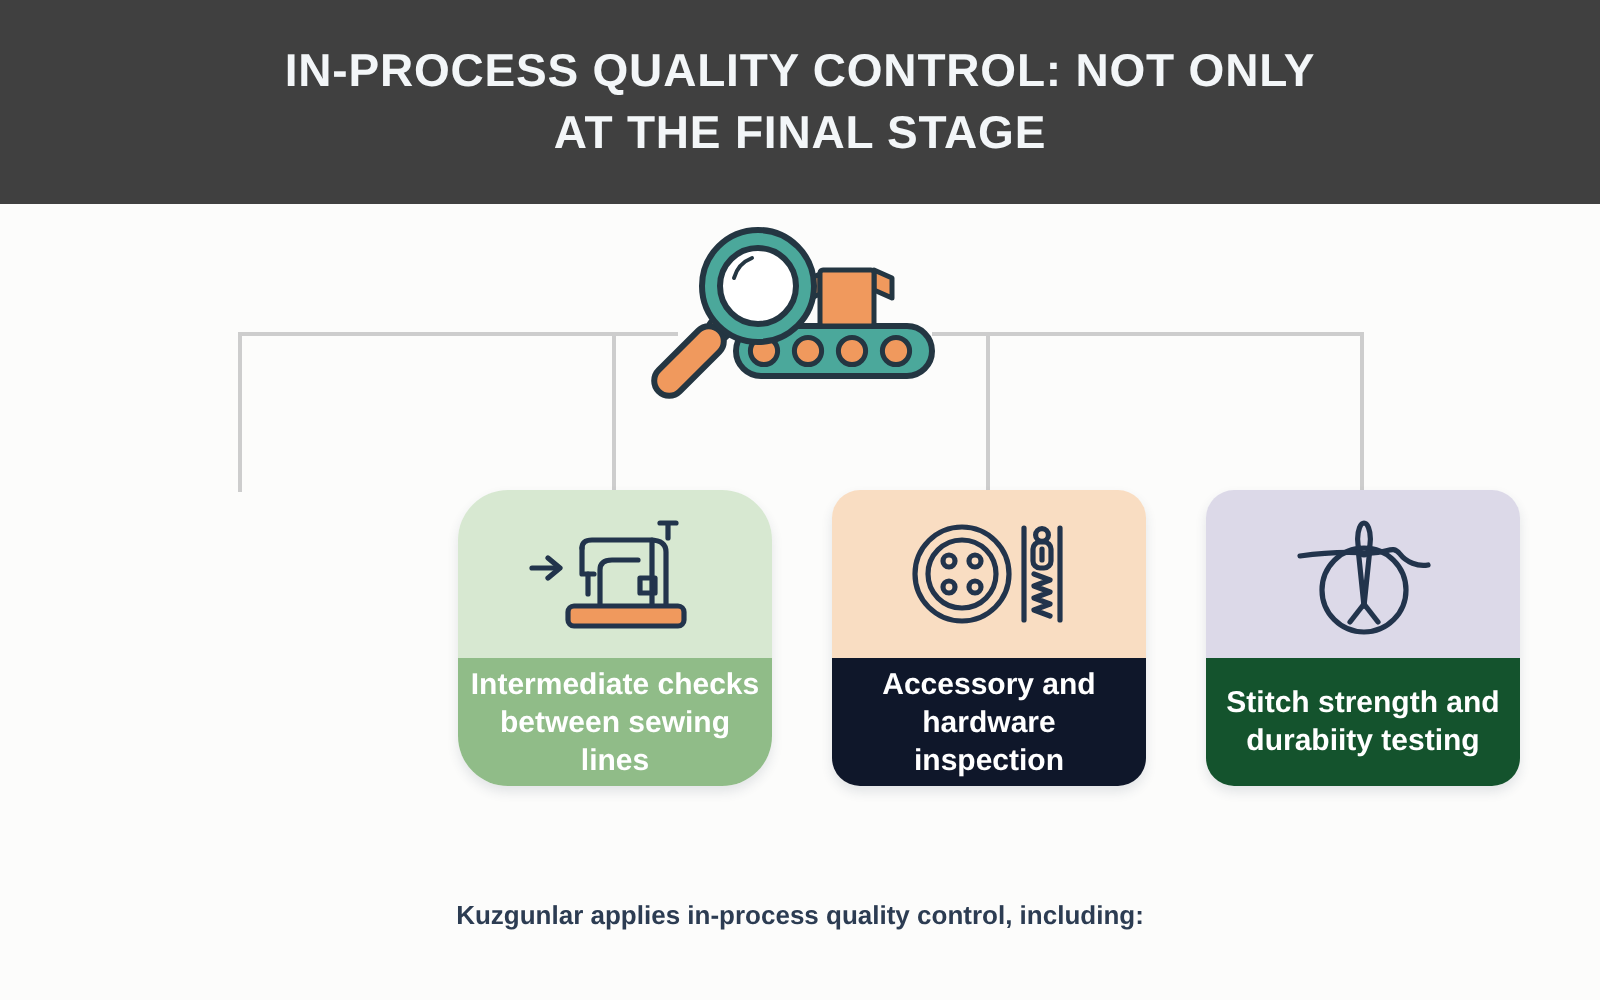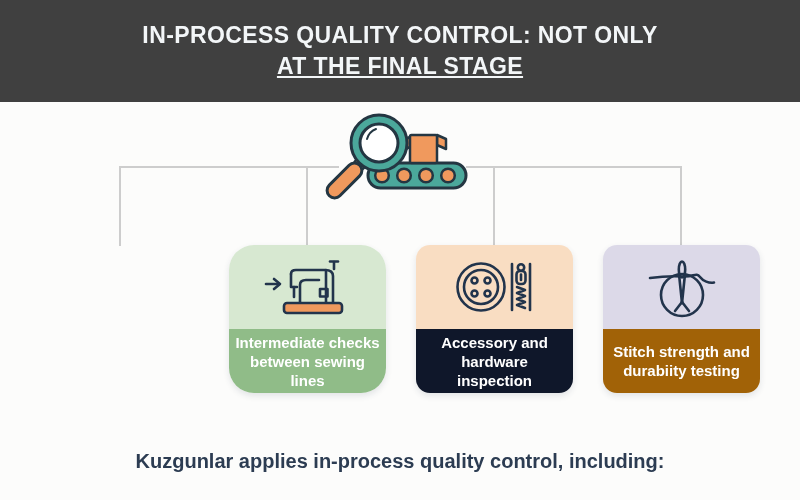--- a/index.html
+++ b/index.html
@@ -23,30 +23,30 @@
   
   .card{position:absolute;top:245px;width:157px;height:148px;border-radius:14px;
     overflow:hidden;box-shadow:0 3px 6px rgba(40,60,80,.12);}
   .card-top{height:84px;display:flex;align-items:center;justify-content:center;}
   .card-bottom{height:64px;display:flex;align-items:center;justify-content:center;
     padding:0 6px;box-sizing:border-box;}
   .card-label{color:#ffffff;font-size:15px;font-weight:bold;line-height:19px;text-align:center;}
 
   
   .footer{position:absolute;left:0;top:450px;width:800px;text-align:center;
-    font-size:20px;font-weight:bold;}
+    font-size:13px;font-weight:bold;}
 </style>
 </head>
 <body>
 
 <div class="canvas" style="background: rgb(252, 252, 251);">
 
   <div class="header" style="background: #404040;">
     <div class="line" style="color: rgb(243, 246, 248);">IN-PROCESS QUALITY CONTROL: NOT ONLY</div>
-    <div class="line" style="color: rgb(243, 246, 248); text-decoration: underline;">AT THE FINAL STAGE</div>
+    <div class="line" style="color: rgb(243, 246, 248);">AT THE FINAL STAGE</div>
   </div>
 
   <div class="h-line" style="left: 119px; width: 220px; background: rgb(205, 205, 205);"></div>
   <div class="h-line" style="left: 466px; width: 216px; background: rgb(205, 205, 205);"></div>
   <div class="v-line" style="left: 119px; background: rgb(205, 205, 205);"></div>
   <div class="v-line" style="left: 306px; background: rgb(205, 205, 205);"></div>
   <div class="v-line" style="left: 493px; background: rgb(205, 205, 205);"></div>
   <div class="v-line" style="left: 680px; background: rgb(205, 205, 205);"></div>
 
   <svg class="illustration" width="152" height="112" viewBox="0 0 152 112">
@@ -114,20 +114,20 @@
       <svg width="76" height="68" viewBox="0 0 76 68" fill="none" stroke="currentColor" stroke-width="2.6" stroke-linecap="round" stroke-linejoin="round">
         <circle cx="38" cy="42" r="21"></circle>
         <ellipse cx="38" cy="16.5" rx="3.2" ry="8"></ellipse>
         <path d="M35.2,23 L38,50"></path>
         <path d="M40.8,23 L38,50"></path>
         <path d="M38,49 L31,58"></path>
         <path d="M38,49 L45,58"></path>
         <path d="M6,25 C20,23 32,23 40,23.5 C50,24 52,19 56,24 C59,28 65,30.5 70,29.5"></path>
       </svg>
     </div>
-    <div class="card-bottom" style="background: #a16207; justify-content: center;">
+    <div class="card-bottom" style="background: #14532d; justify-content: center;">
       <span class="card-label" style="color: rgb(255, 255, 255);">Stitch strength and durabiity testing</span>
     </div>
   </div>
 
   <div class="footer" style="color: rgb(44, 60, 82);">Kuzgunlar applies in-process quality control, including:</div>
 
 </div>
 
 </body></html>

